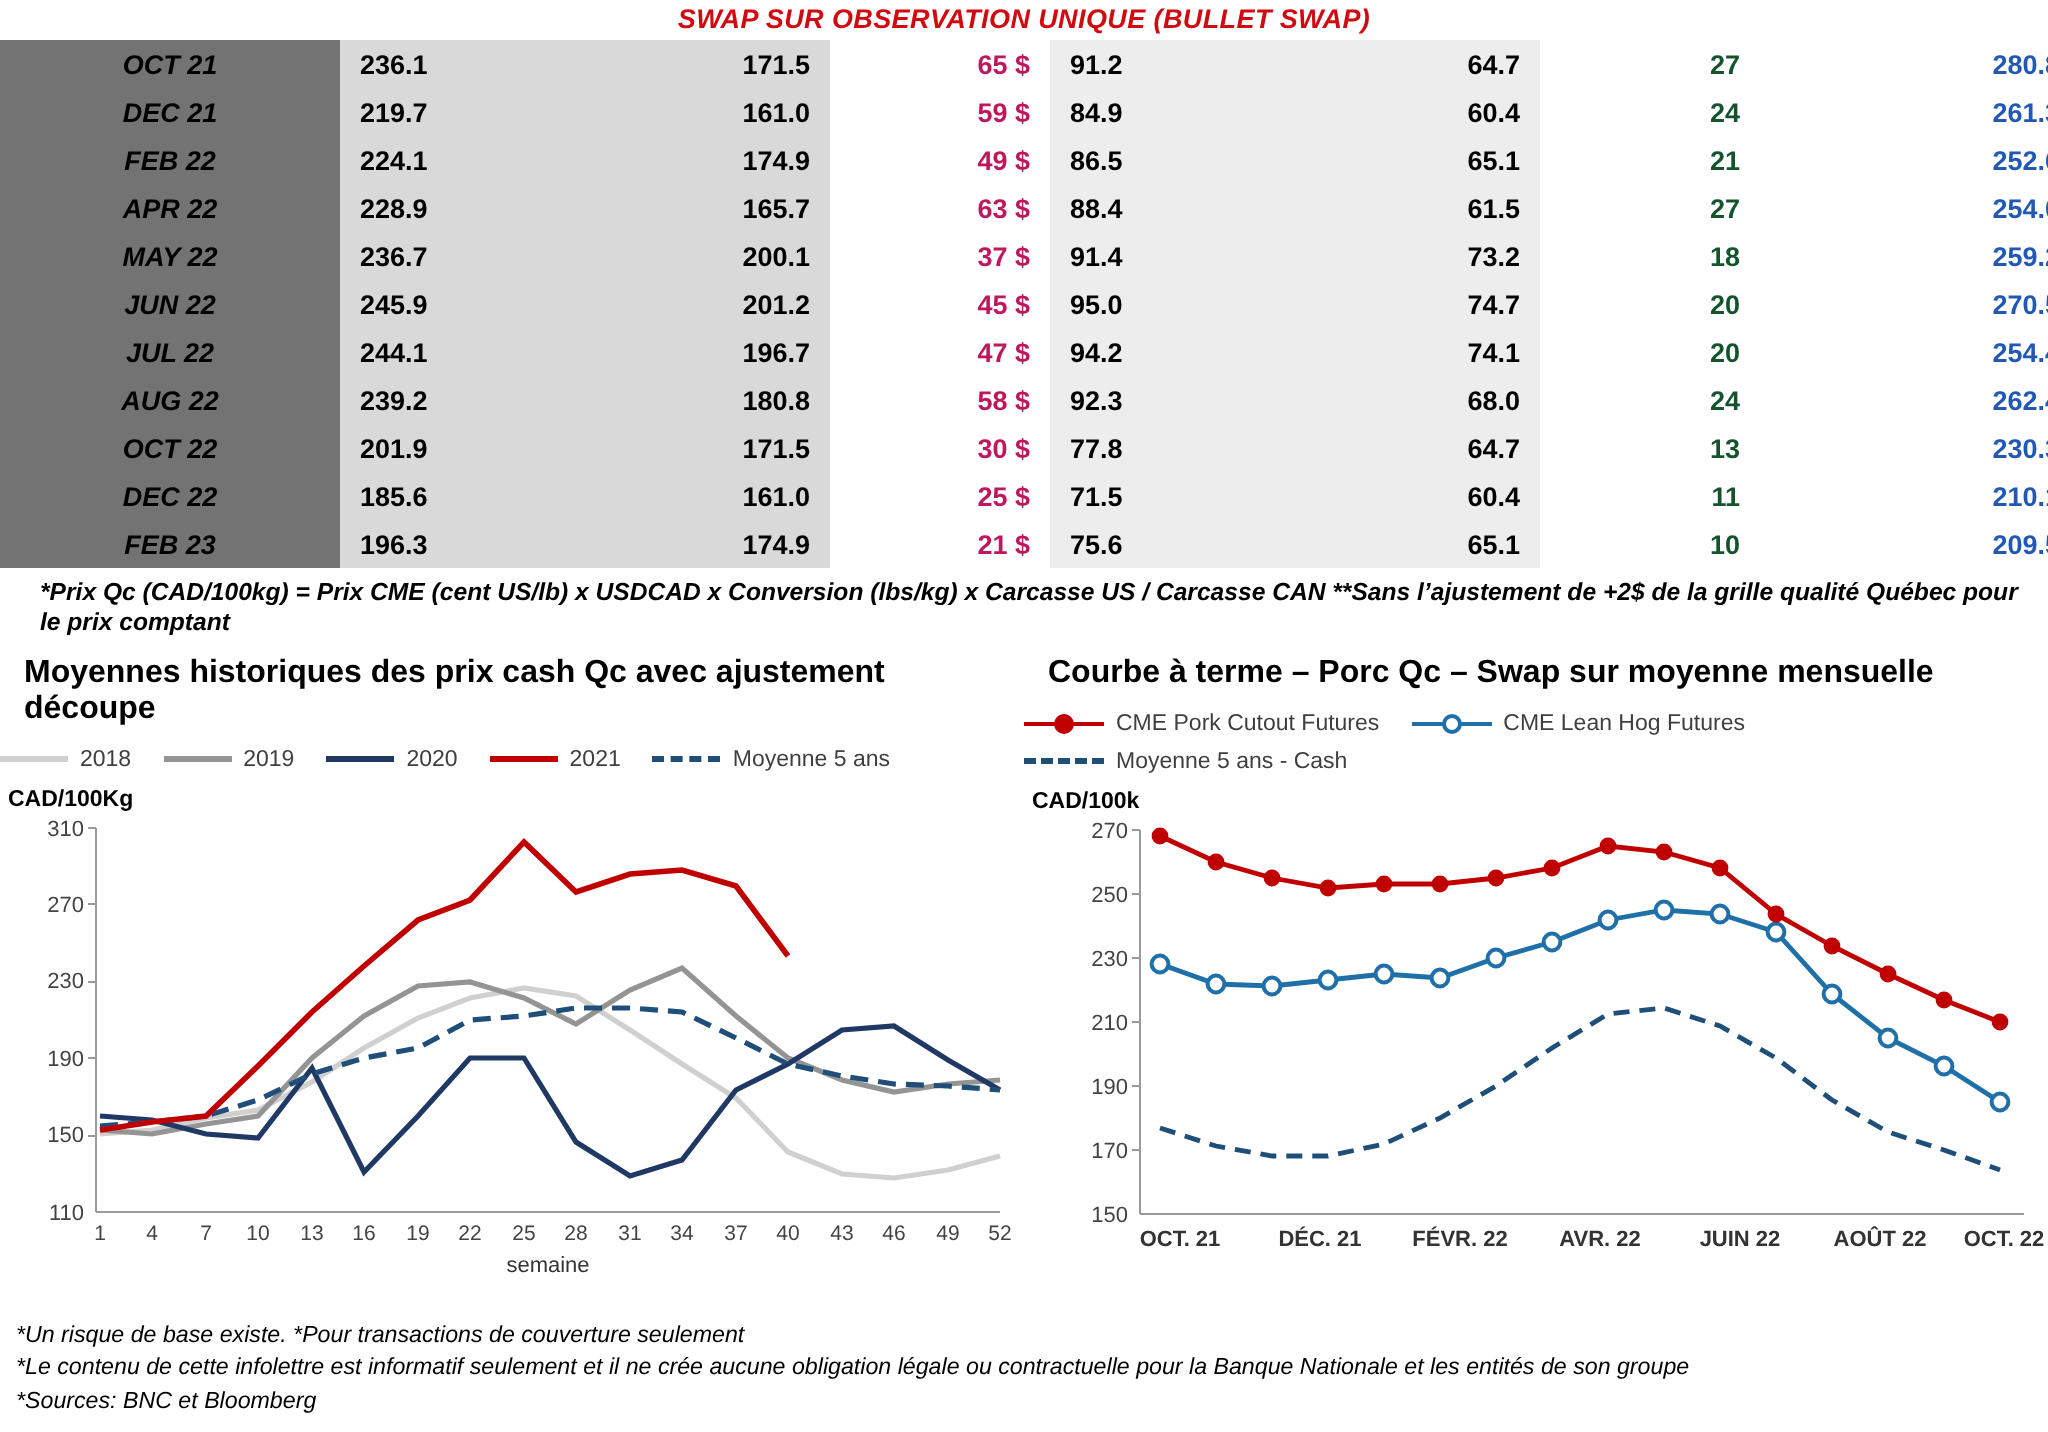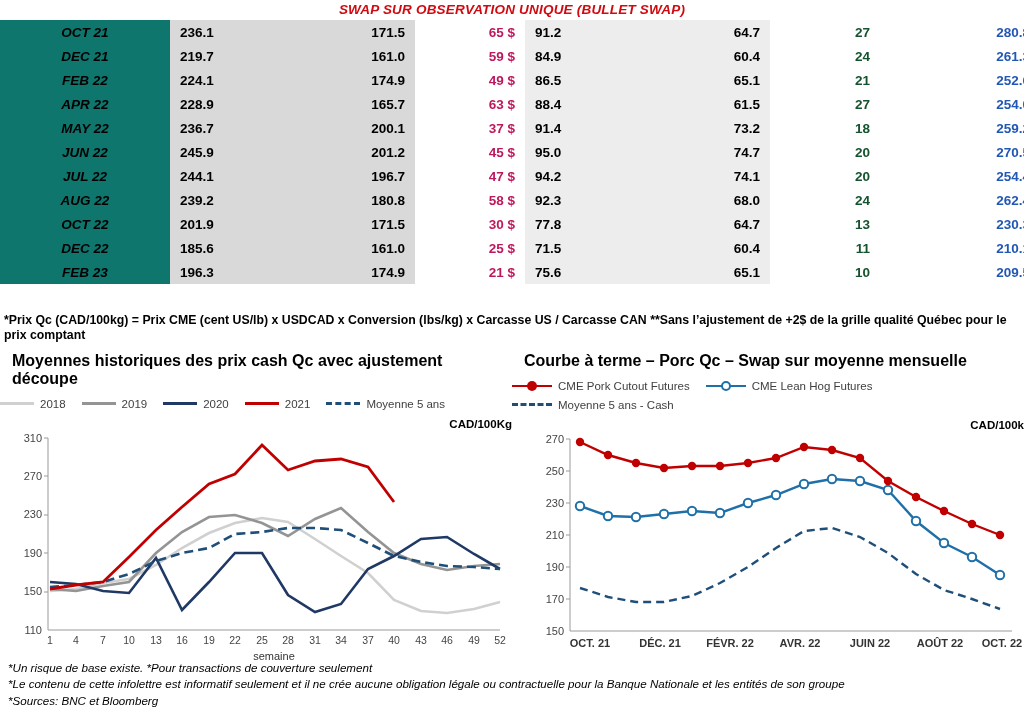--- a/index.html
+++ b/index.html
@@ -30,35 +30,35 @@
     width: 1024px;
     table-layout: fixed;
   }
   table.swap td {
     font-size: 13.5px;
     font-weight: bold;
     height: 24px;
     padding: 0 10px;
     white-space: nowrap;
   }
-  td.c-month { width: 150px; text-align: center; background: #0f766e; font-style: italic; }
+  td.c-month { width: 150px; text-align: center; background: #737373; font-style: italic; }
   td.c-a     { width: 105px; text-align: left; background: #d9d9d9; }
   td.c-b     { width: 100px; text-align: right; background: #d9d9d9; }
   td.c-c     { width: 90px;  text-align: right; color: #be185d; }
   td.c-d     { width: 110px; text-align: left; background: #ededed; }
   td.c-e     { width: 95px;  text-align: right; background: #ededed; }
   td.c-f     { width: 90px;  text-align: right; color: #14532d; }
   td.c-g     { width: 140px; text-align: right; color: #2157b5; }
 
   .footnote {
     font-size: 12.3px;
+    font-style: italic;
     font-weight: bold;
     line-height: 1.25;
-    padding: 5px 4px 0 4px;
-    margin-top: 24px;
+    padding: 5px 4px 0 20px;
   }
 
   
   .panels {
     display: flex;
     margin-top: 8px;
   }
   .panel { position: relative; }
   .panel-left  { width: 512px; }
   .panel-right { width: 512px; }
@@ -84,23 +84,22 @@
   .marker-line .dot {
     position: absolute; top: 0; left: 15px; width: 10px; height: 10px;
     border-radius: 50%; background: #c00000;
   }
   .marker-line.blue .ln { border-top-color: #1f6fa8; }
   .marker-line.blue .dot { background: #ffffff; border: 2px solid #1f6fa8; box-sizing: border-box; }
 
   .axis-label {
     font-size: 11.5px;
     font-weight: bold;
-    padding-left: 14px;
+    padding-left: 4px;
     margin-top: 6px;
-    text-align: right;
   }
   .chart-area { position: relative; }
   .chart-area svg { display: block; }
 
   .disclaimer {
     position: absolute;
     left: 8px;
     bottom: 6px;
     font-size: 11.6px;
     font-style: italic;

